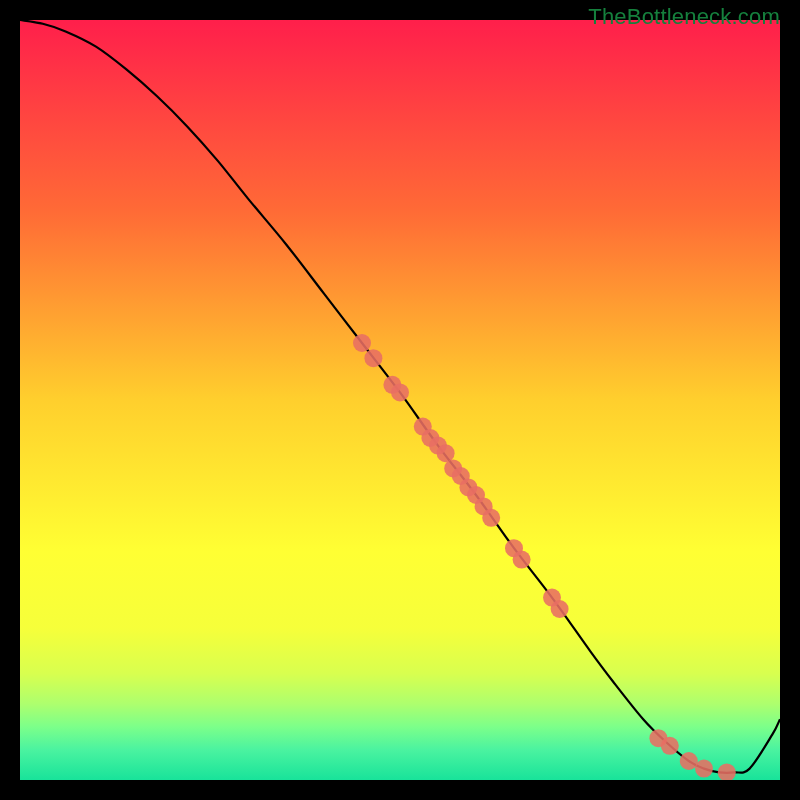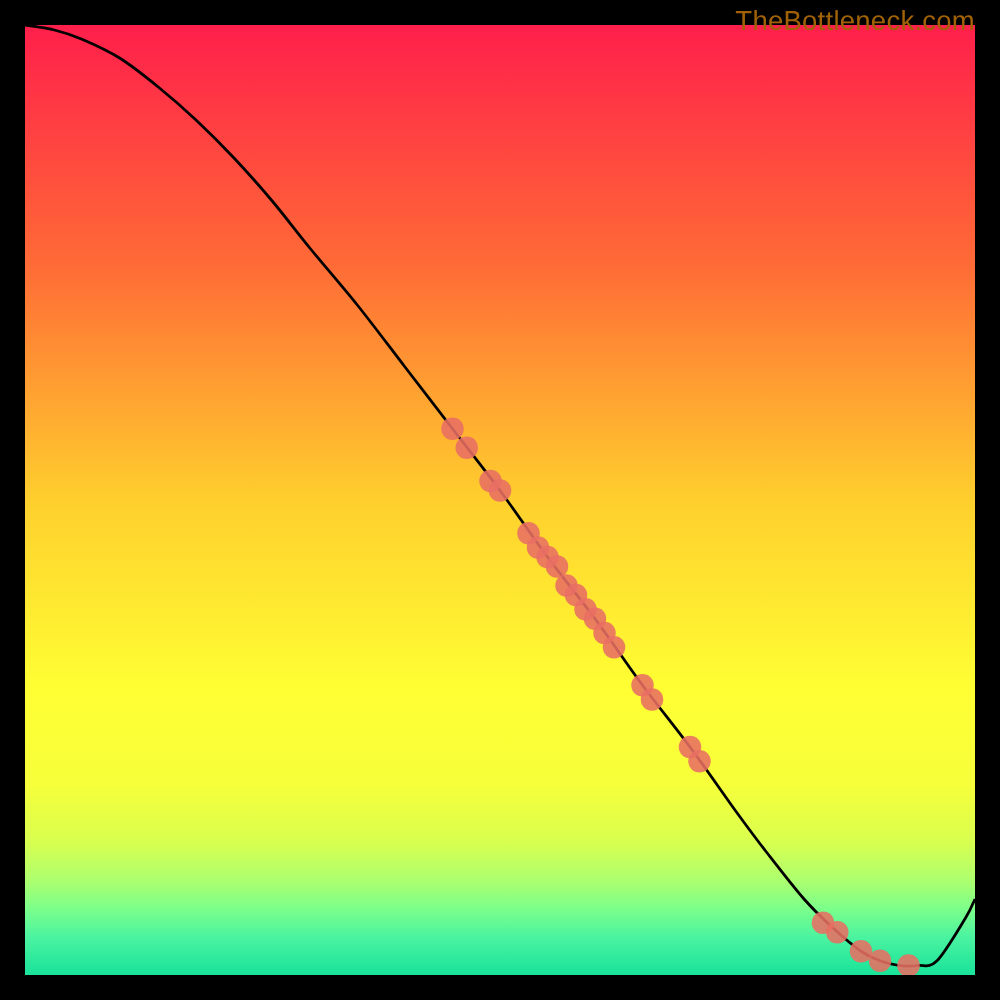--- a/index.html
+++ b/index.html
@@ -22,21 +22,21 @@
     left: 20px;
     top: 20px;
     width: 760px;
     height: 760px;
   }
   svg { display: block; }
   .watermark {
     position: absolute;
     top: 4px;
     right: 20px;
-    color: #a16207;
+    color: #15803d;
     font-size: 22px;
     font-weight: 500;
     letter-spacing: 0.2px;
   }
 </style>
 </head>
 <body>
 
 <div class="frame">
   <div class="plot">

